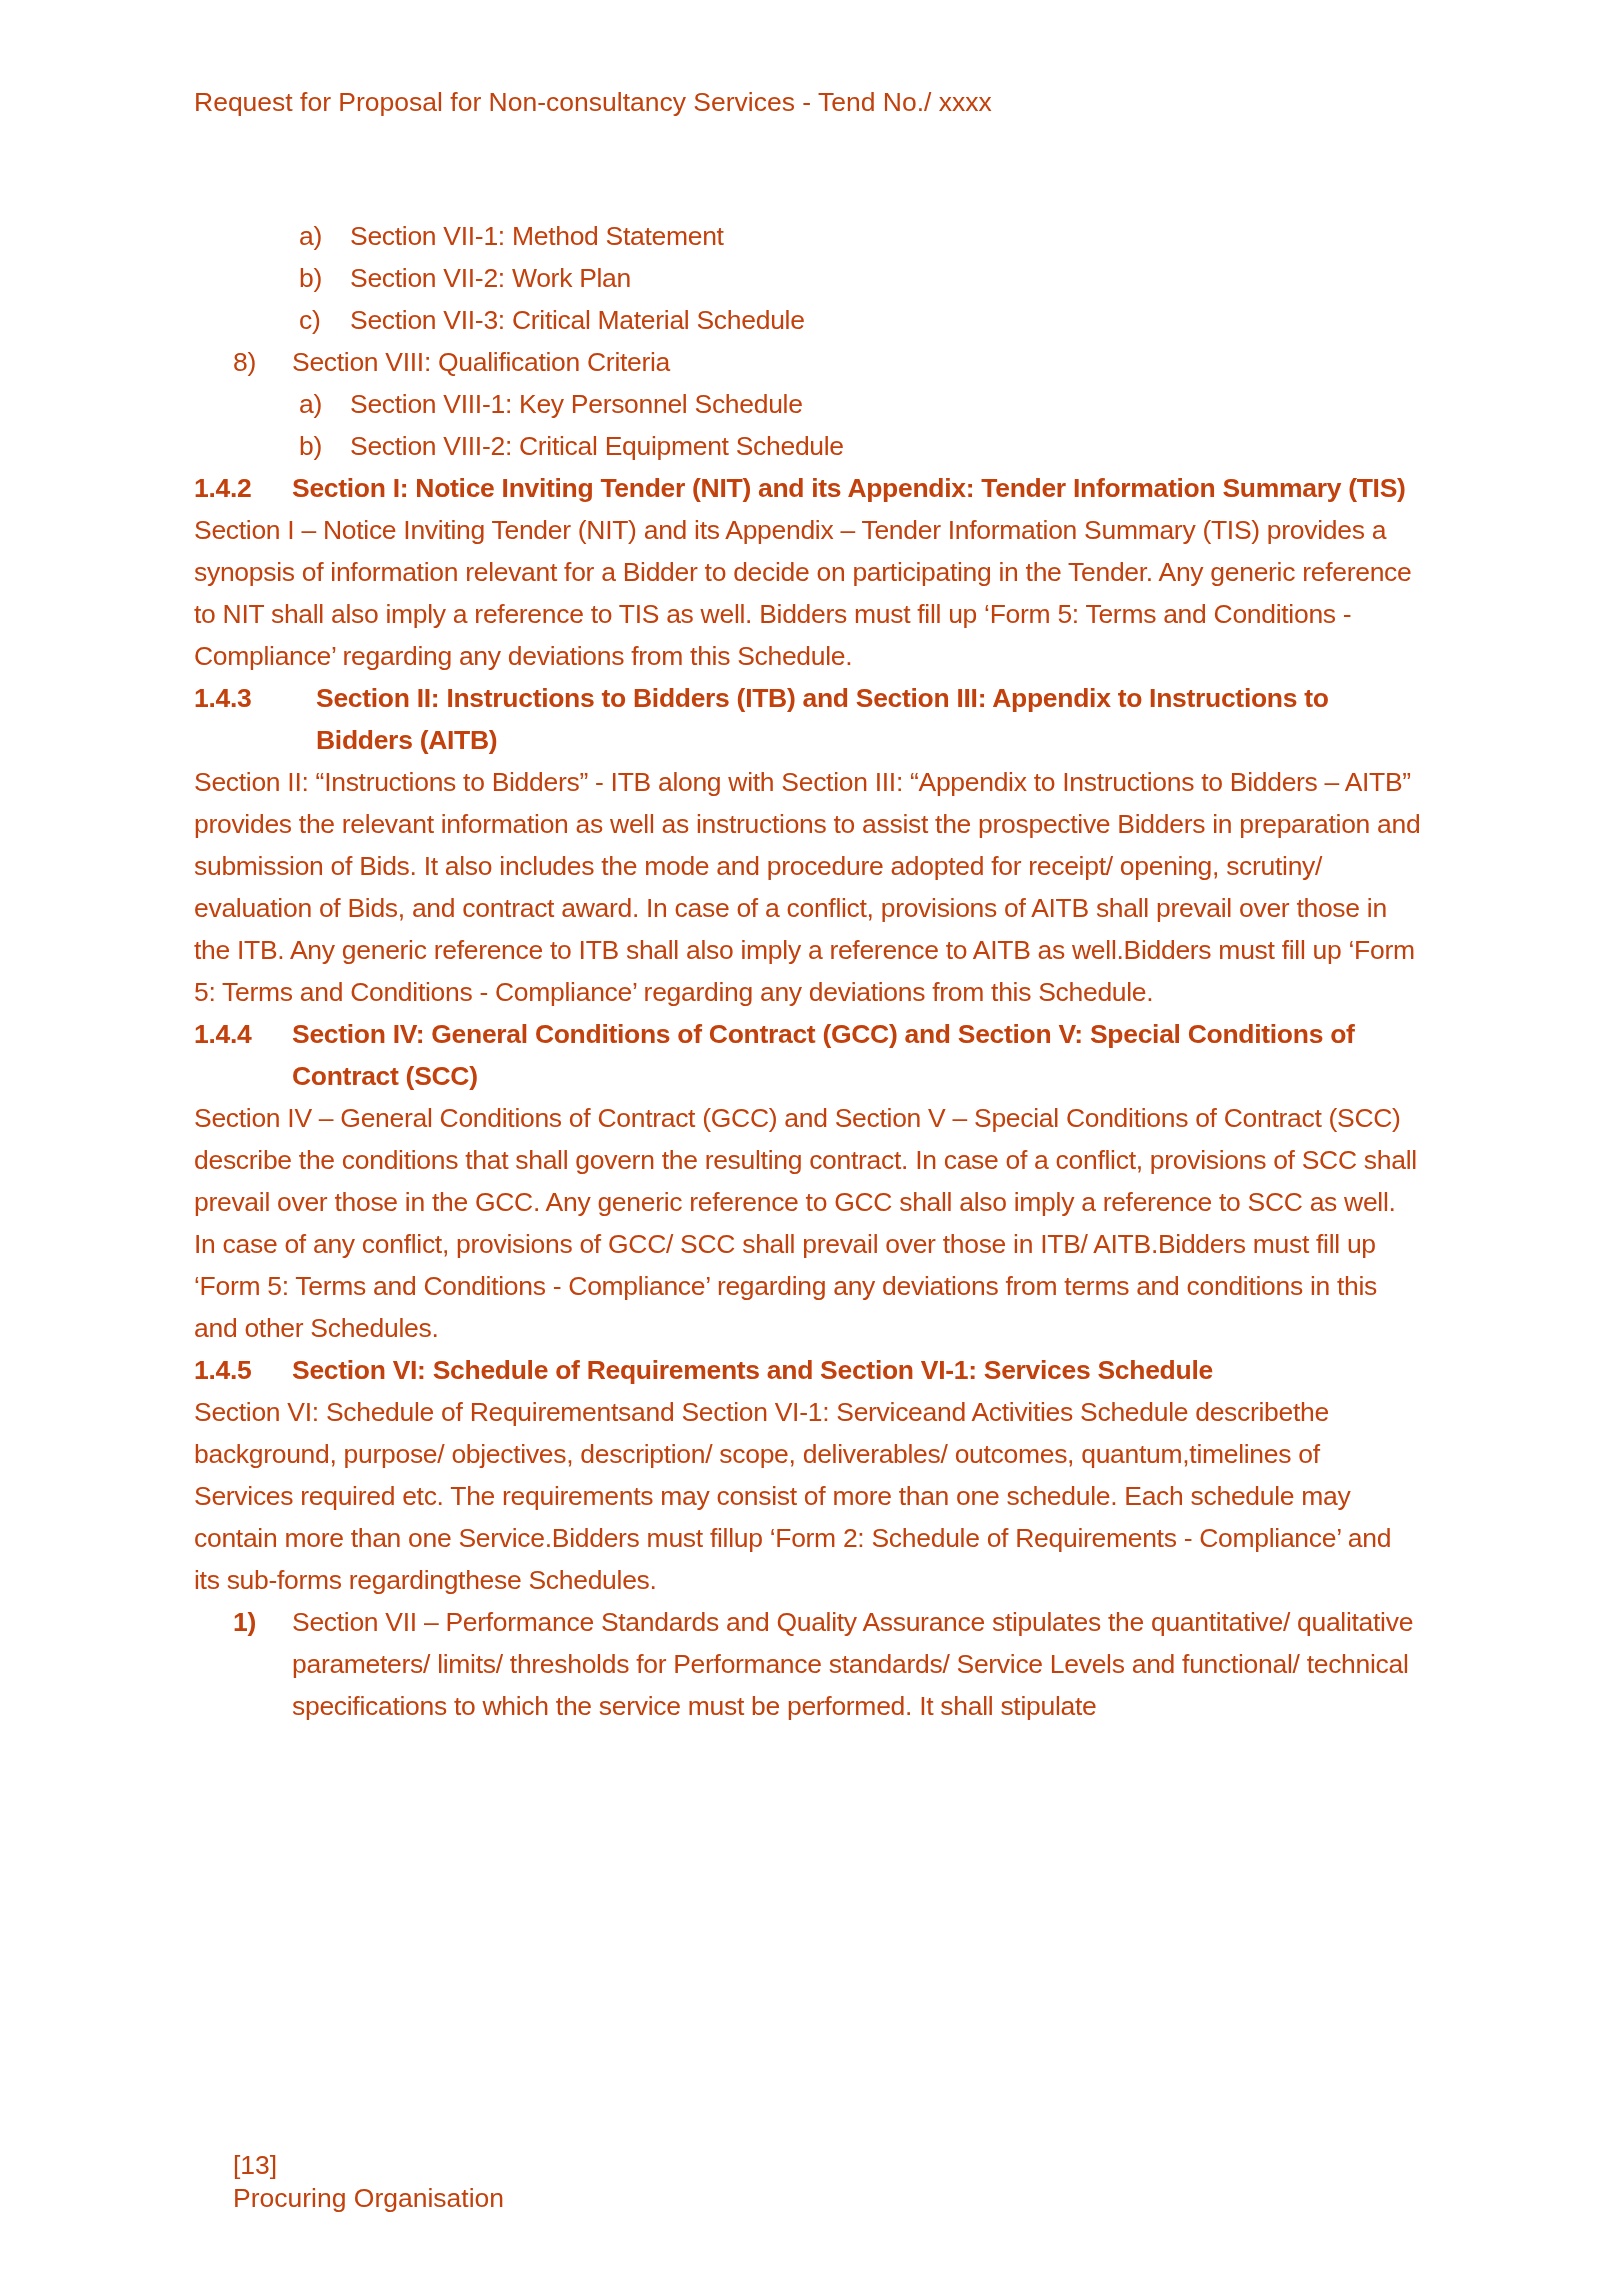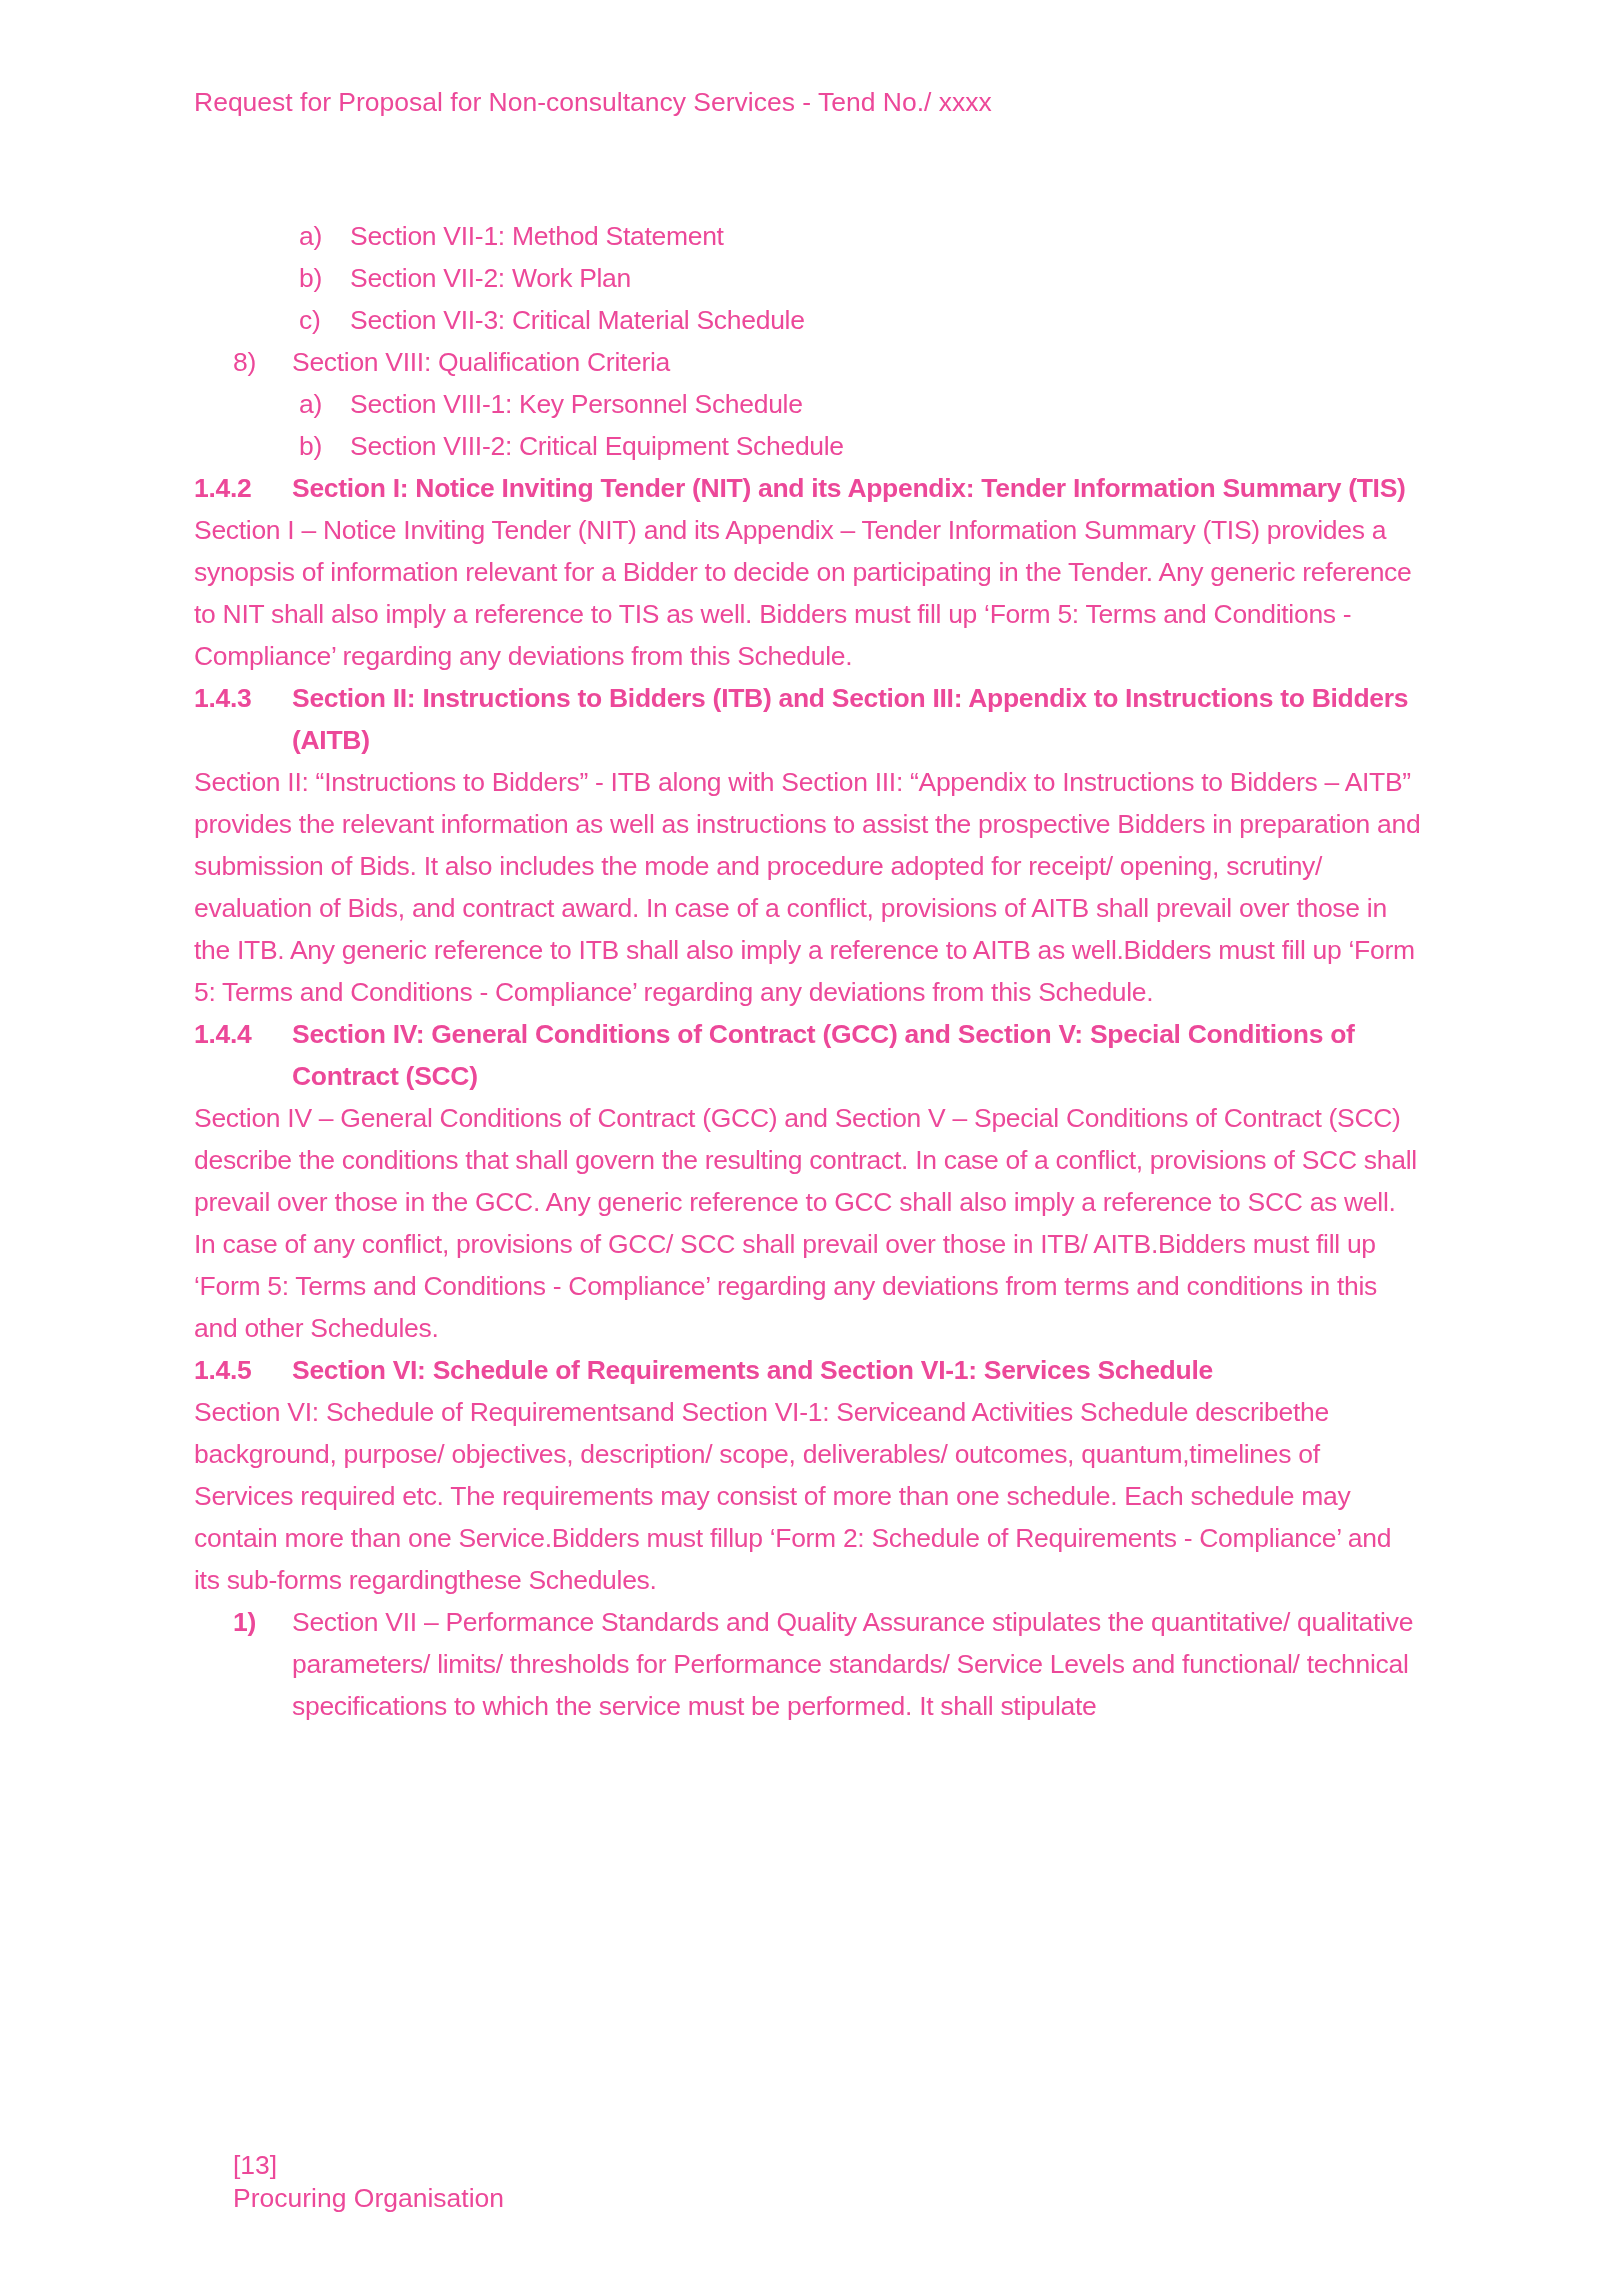--- a/index.html
+++ b/index.html
@@ -1,18 +1,18 @@
 <!DOCTYPE html>
 <html><head>
 <meta charset="utf-8">
 <style>
   html,body { margin:0; padding:0; background:#ffffff; }
   .page {
     position:relative; width:1621px; height:2293px; background:#ffffff;
-    font-family:"Liberation Sans", sans-serif; color:#ec4899; overflow:hidden;
+    font-family:"Liberation Sans", sans-serif; color:#c2410c; overflow:hidden;
   }
   .doc-header {
     position:absolute; top:86px; left:194px; font-size:26.5px; line-height:33px;
     letter-spacing:0px; white-space:nowrap;
   }
   .content {
     position:absolute; top:0; left:194px; width:1229px; padding-top:215px;
     font-size:26.5px; line-height:42px; letter-spacing:-0.3px;
   }
   .content > div { margin:0; }
@@ -22,21 +22,21 @@
   
   .row.lvl1 .m1 { flex:none; margin-left:39px; width:59px; }
   .row .txt { flex:1; }
   .mt-item8   { margin-top:27.4px; }
   .mt-subviii { margin-top:23.5px; }
   .heading { display:flex; font-weight:700;justify-content:center; }
   .heading .h-num  { flex:none; width:98px; }
   .heading .h-text { flex:1; }
   .h-142 { margin-top:31px; }
   .p-142 { margin-top:23.5px; }
-  .h-143 { margin-top:28px; }
+  .h-143 { margin-top:28px;gap:24px; }
   .p-143 { margin-top:24.5px; }
   .h-144 { margin-top:27.4px; }
   .p-144 { margin-top:25.5px; }
   .h-145 { margin-top:27.4px; }
   .p-145 { margin-top:24.5px; }
   .h-146 { margin-top:27.4px; }
   .item-1 { margin-top:27.4px; }
   .item-1 .m1 { font-weight:700; }
   .para { margin:0; }
   .doc-footer {

